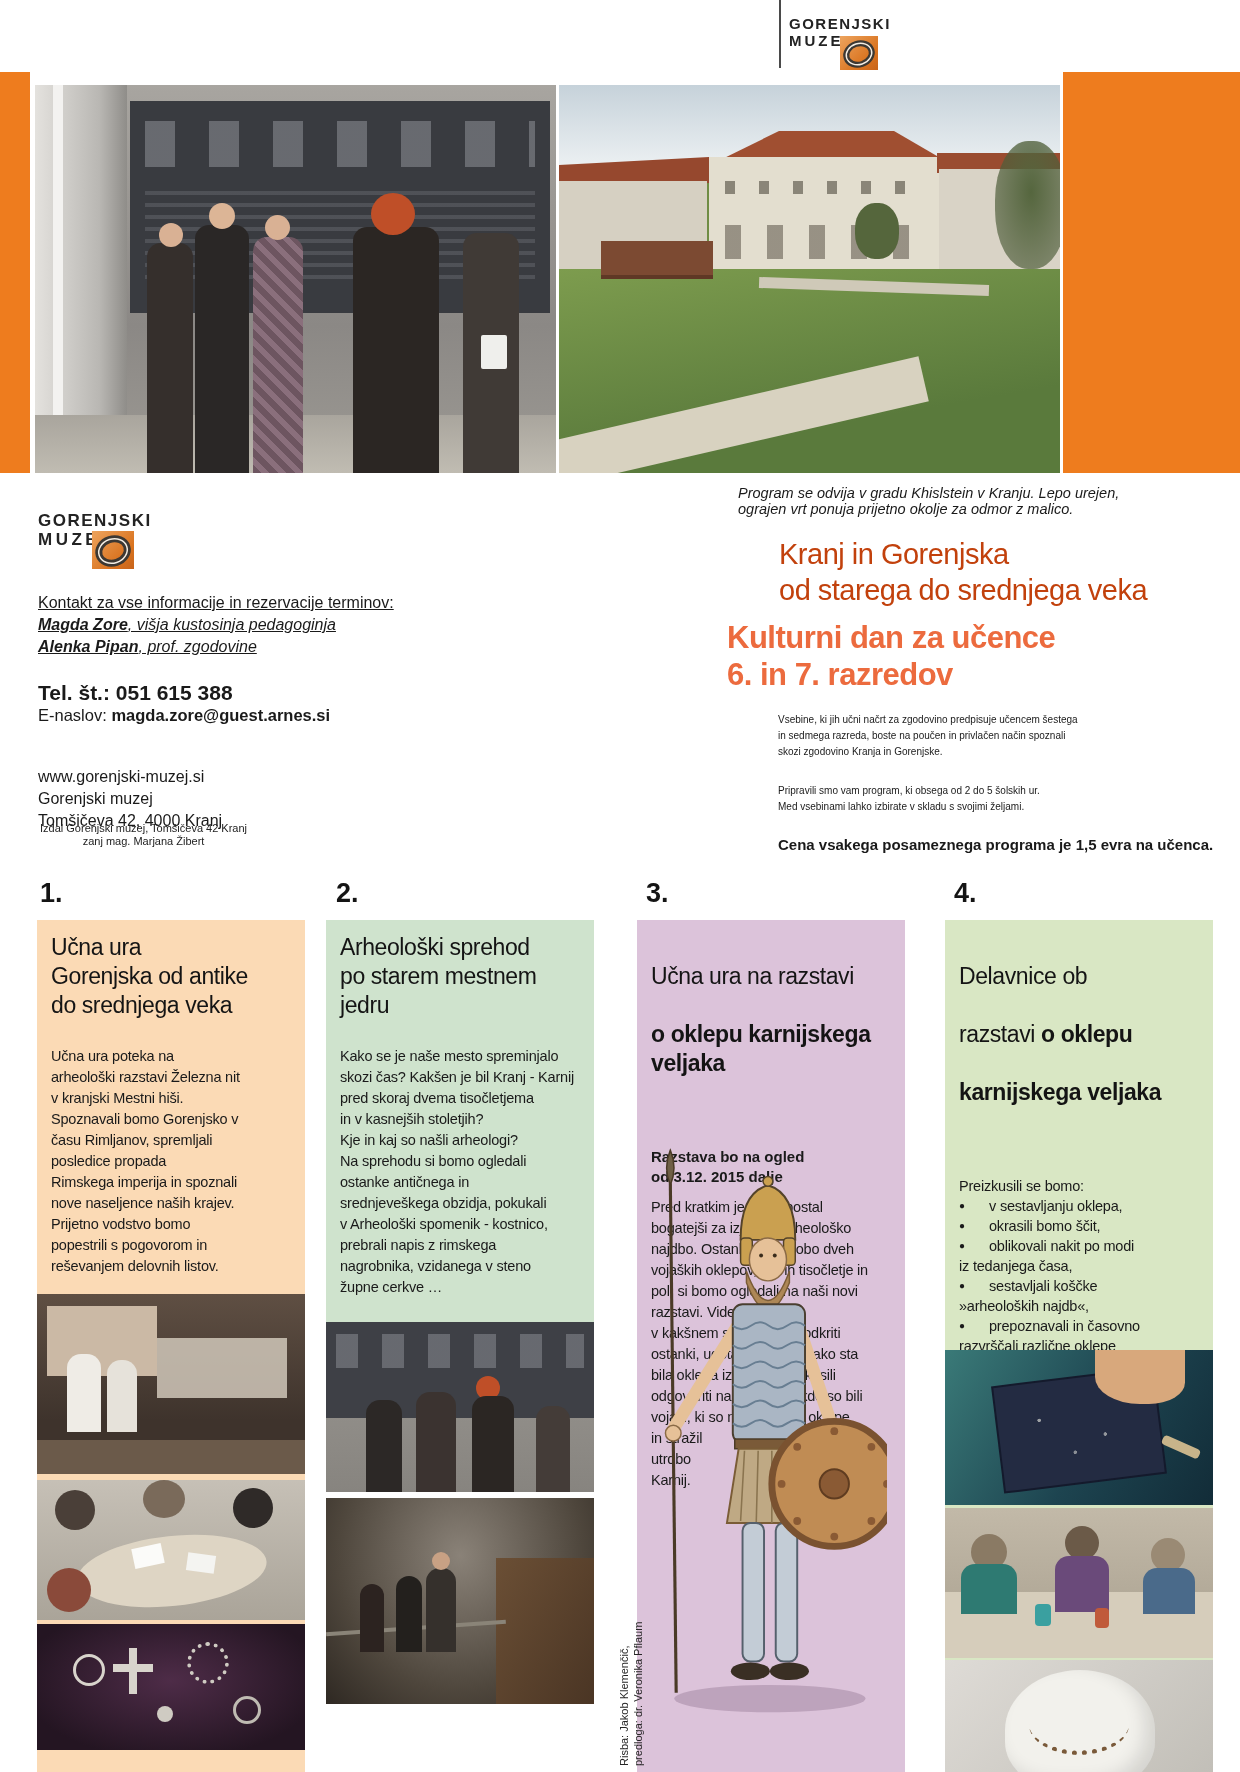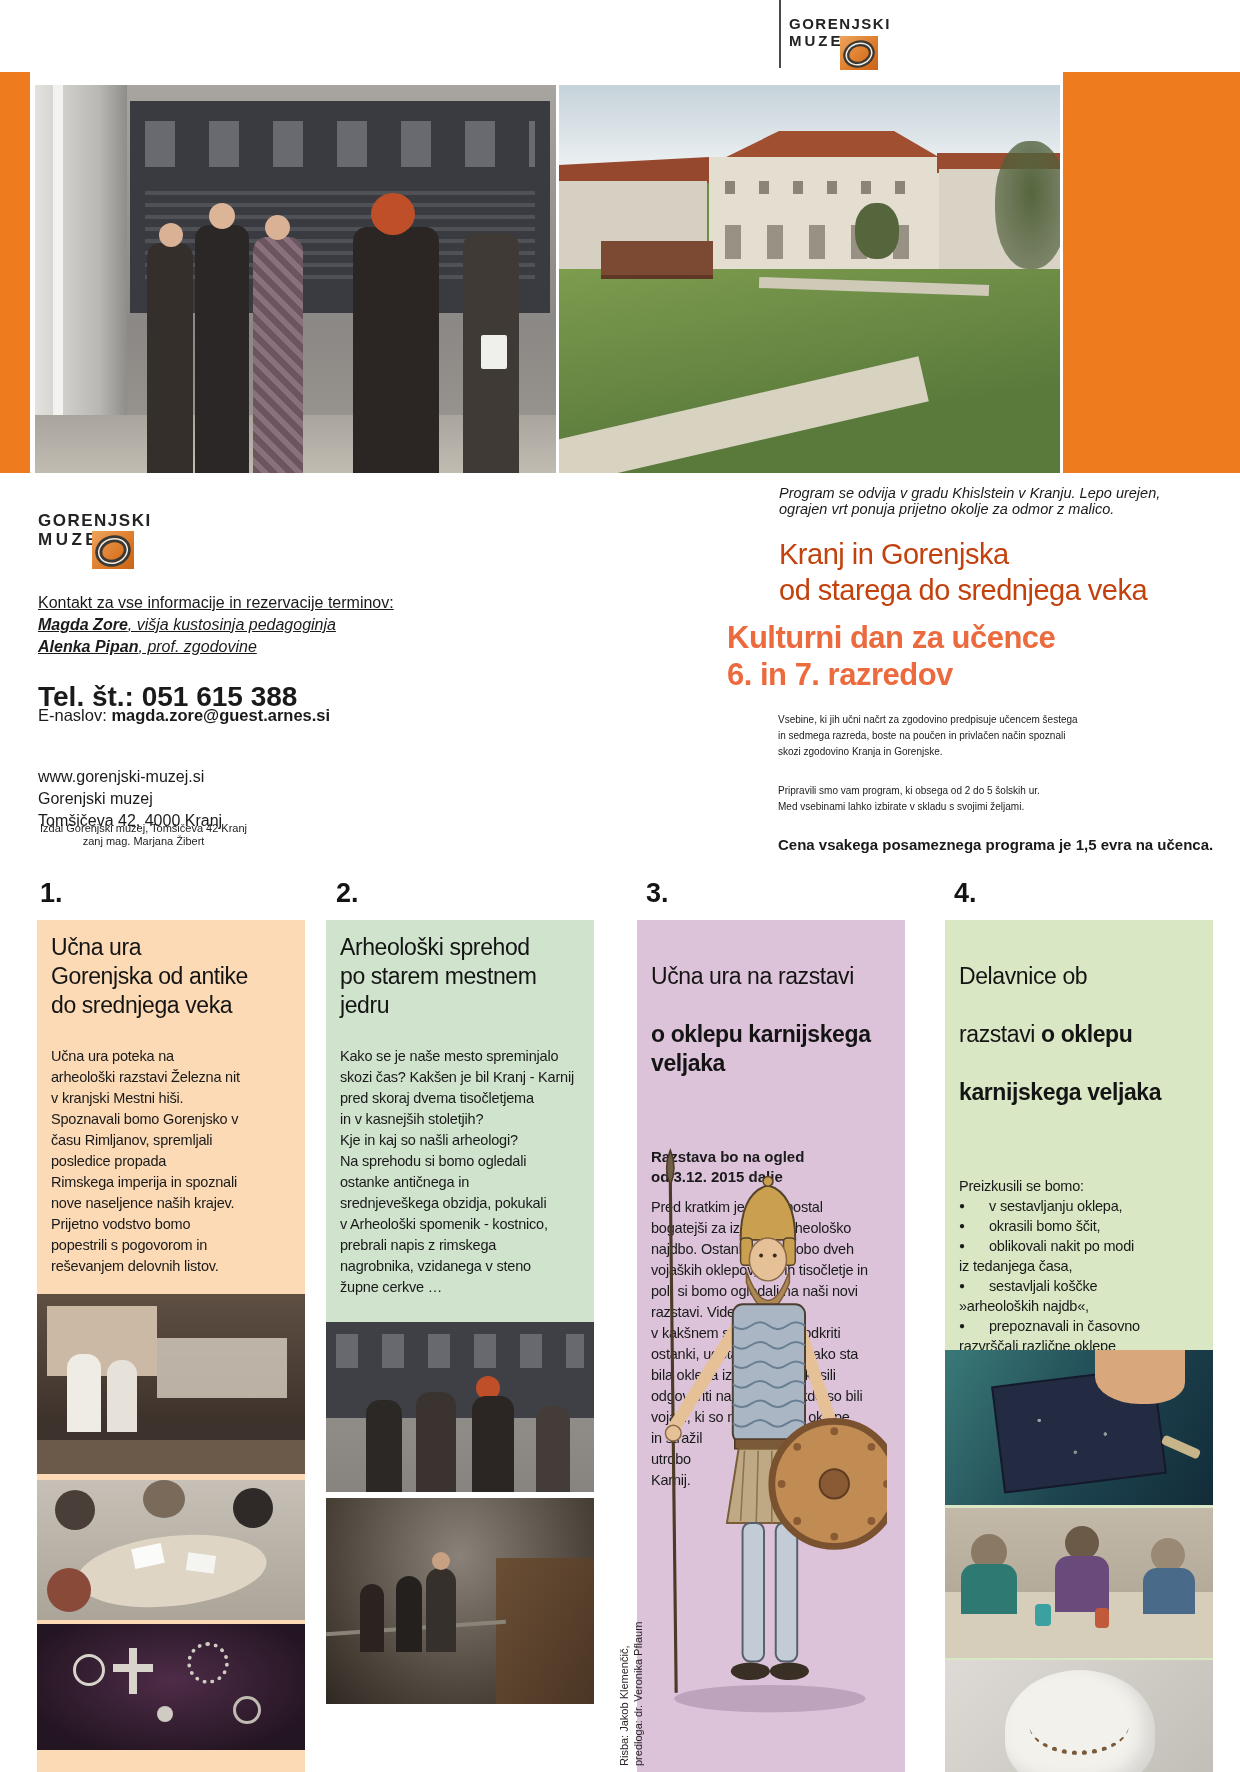--- a/index.html
+++ b/index.html
@@ -11,21 +11,21 @@
   .hdr-divider{left:779px;top:0;width:2px;height:68px;background:#4a4a4a;}
   .logo-word{font-weight:bold;letter-spacing:1.5px;color:#232323;line-height:1.1;}
   .logo-sq{background:linear-gradient(135deg,#eda45e,#d9731f 70%,#c8641a);overflow:hidden;}
   .logo-sq svg{display:block;width:100%;height:100%;}
 
   .bar{background:#ee7c1e;}
   .photo{overflow:hidden;background:#8d8b86;}
 
   
   .contact-txt{font-size:16px;line-height:22px;}
-  .tel{font-size:28px;font-weight:bold;}
+  .tel{font-size:21px;font-weight:bold;}
   .mail{font-size:16.5px;}
   .imprint{font-size:11px;line-height:13px;color:#222;}
 
   
   .caption{font-style:italic;font-size:14.5px;line-height:15.5px;}
   .main-title{font-size:29px;line-height:36px;letter-spacing:-0.5px;color:#c2410c;}
   .sub-title{font-size:31px;line-height:37px;font-weight:bold;letter-spacing:-0.5px;}
   .intro-par{font-size:10px;line-height:16px;white-space:pre-line;}
   .price{font-size:15px;font-weight:bold;}
 
@@ -133,21 +133,21 @@
   <div class="abs contact-txt" style="left:38px;top:746px;margin-top:20px;">
     <div>www.gorenjski-muzej.si</div>
     <div>Gorenjski muzej</div>
     <div>Tomšičeva 42, 4000 Kranj</div>
   </div>
   <div class="abs imprint" style="left:40px;top:822px;text-align:center;">
     <div>Izdal Gorenjski muzej, Tomšičeva 42 Kranj</div>
     <div>zanj mag. Marjana Žibert</div>
   </div>
 
-  <div class="abs caption" style="left:779px;top:486px;">
+  <div class="abs caption" style="left:738px;top:486px;">
     <div>Program se odvija v gradu Khislstein v Kranju. Lepo urejen,</div>
     <div>ograjen vrt ponuja prijetno okolje za odmor z malico.</div>
   </div>
   <div class="abs main-title" style="left:779px;top:536px;">
     <div>Kranj in Gorenjska</div>
     <div>od starega do srednjega veka</div>
   </div>
   <div class="abs sub-title" style="left:727px;top:619px;color:#ec6b3e;">
     <div>Kulturni dan za učence</div>
     <div>6. in 7. razredov</div>

